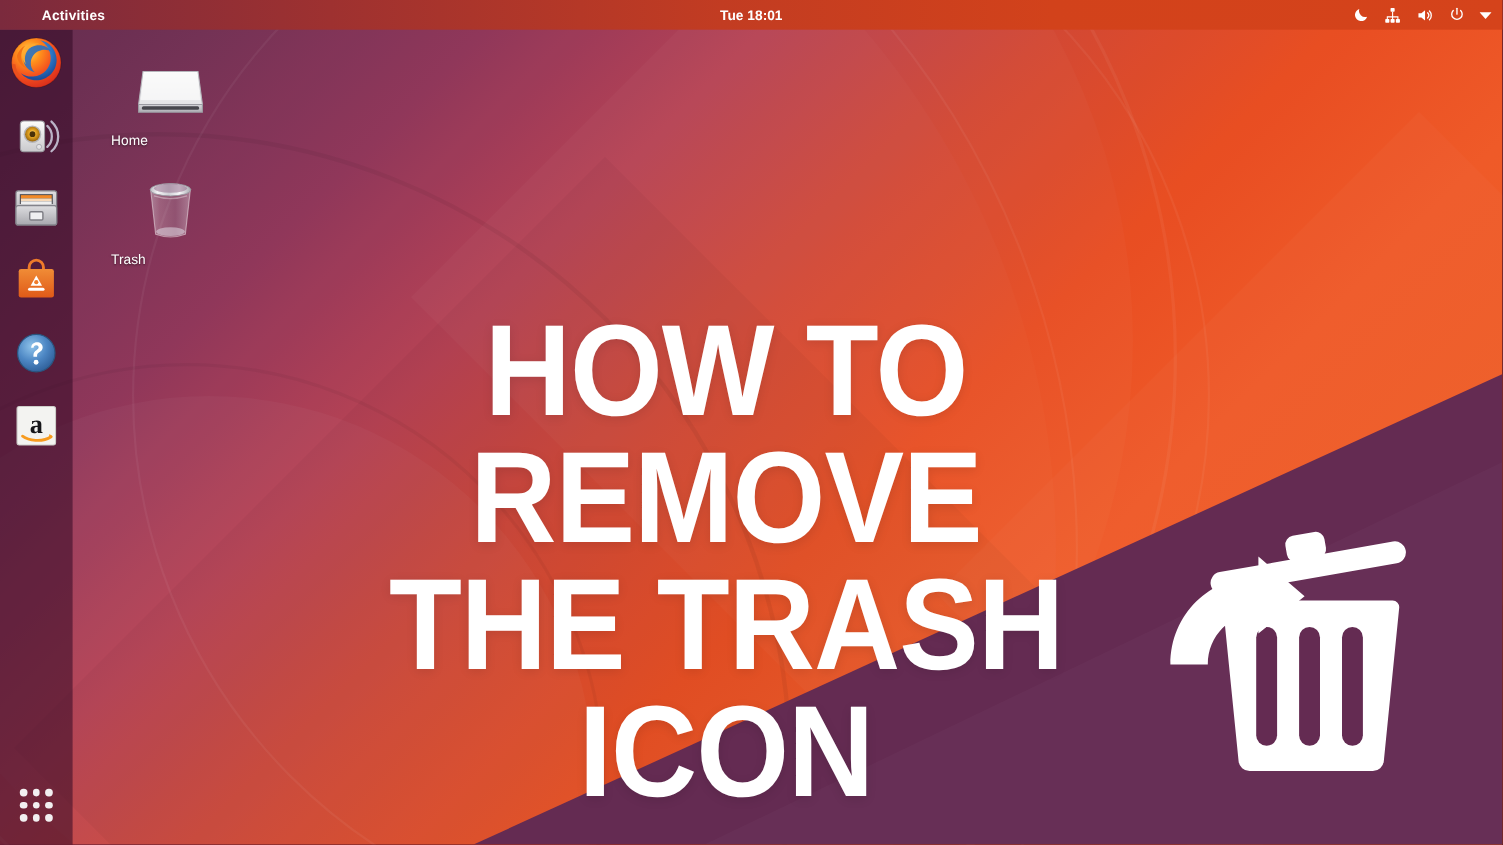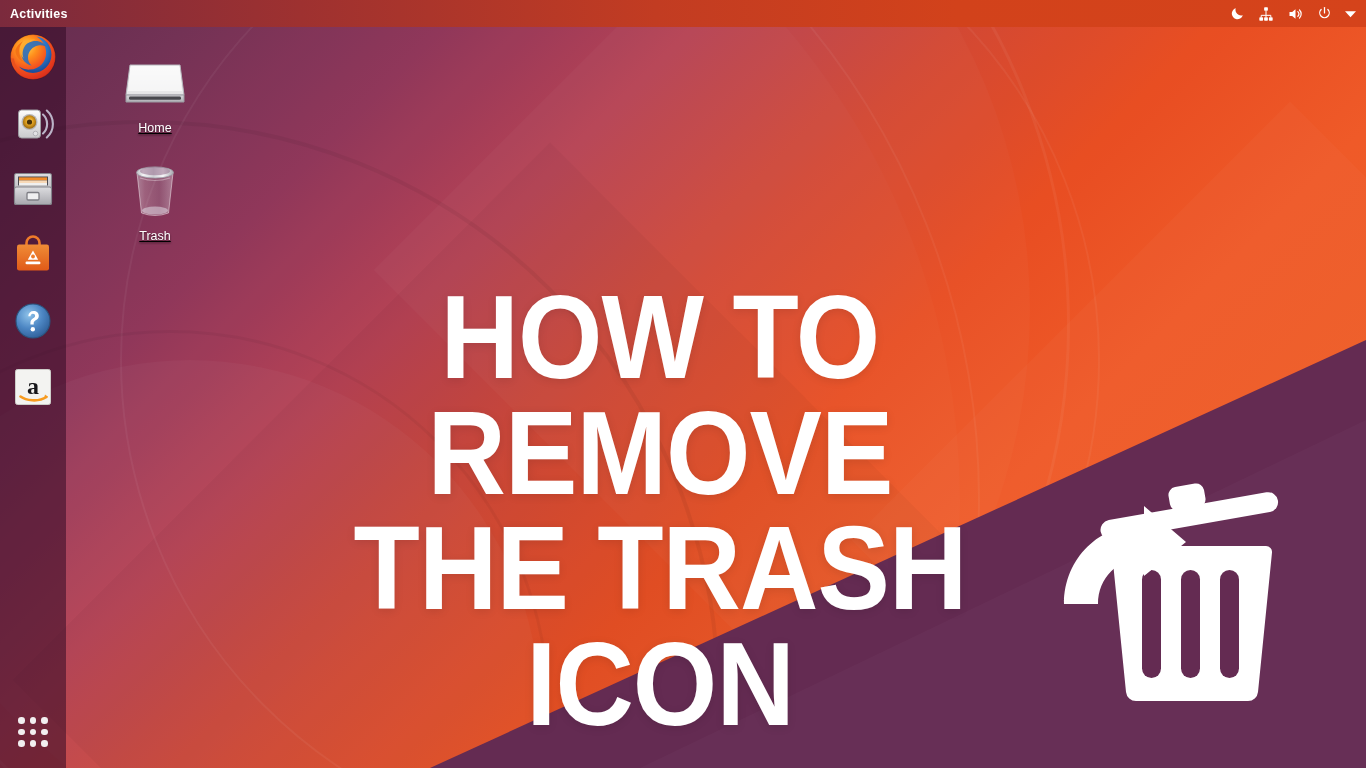--- a/index.html
+++ b/index.html
@@ -61,21 +61,21 @@
     clip-path: polygon(1366px 420px, 1366px 768px, 640px 768px);
   }
 
   
   #topbar {
     position:absolute; left:0; top:0; width:1366px; height:27px;
     background:linear-gradient(90deg,#7b2a3d 0%, #9e3130 22%, #c23c22 48%, #d2421b 70%, #d5431b 100%);
     display:flex; align-items:center; z-index:40;
     color:#ffffff; font-size:12.5px; font-weight:bold;
   }
-  #topbar .activities { padding:0 12px 0 10px; cursor:pointer; letter-spacing:.2px; }
+  #topbar .activities { padding:0 12px 0 10px; cursor:pointer; letter-spacing:.2px;margin-left:28px; }
   #topbar .clock {
     position:absolute; left:0; right:0; text-align:center;
     font-size:12.5px; font-weight:bold; pointer-events:none;
   }
   #topbar .clock span { pointer-events:auto; cursor:pointer; }
   #topbar .tray {
     margin-left:auto; display:flex; align-items:center; gap:13px;
     padding-right:10px; z-index:2;
   }
   .tray svg { display:block; }
@@ -92,21 +92,21 @@
   #appgrid {
     position:absolute; bottom:14px; left:50%; transform:translateX(-50%);
     width:44px; height:44px; display:grid;
     grid-template-columns:repeat(3,1fr); grid-template-rows:repeat(3,1fr);
     gap:5px; padding:7px; cursor:pointer;
   }
   #appgrid i { background:#f2eff0; border-radius:50%; display:block; }
 
   
   .desk-icon {
-    position:absolute; width:108px; text-align:center; z-index:20; cursor:pointer;text-decoration:underline;
+    position:absolute; width:108px; text-align:left; z-index:20; cursor:pointer;
   }
   .desk-icon .art { height:72px; display:flex; align-items:center; justify-content:center; }
   .desk-icon .lbl {
     color:#ffffff; font-size:12.5px; margin-top:3px;
     text-shadow:0 1px 2px rgba(0,0,0,.6); font-family:"Liberation Sans", sans-serif;
   }
   #icon-home  { left:101px; top:46px; }
   #icon-trash { left:101px; top:154px; }
 
   
@@ -140,20 +140,23 @@
     <div class="arc a2"></div>
     <div class="arc a5"></div>
     <div class="arc a4"></div>
     <div class="wedge"></div>
     <div class="wedge2"></div>
   </div>
 
   <div id="topbar">
     <div class="activities">Activities</div>
 
+    <div class="clock">
+      <span>Tue 18:01</span>
+    </div>
 
     <div class="tray">
       <span>
         <svg width="15" height="15" viewBox="0 0 24 24">
           <path d="M20.5 14.8A9 9 0 0 1 9.2 3.5 9 9 0 1 0 20.5 14.8z" fill="#fff"></path>
         </svg>
       </span>
       <span>
         <svg width="16" height="16" viewBox="0 0 24 24">
           <rect x="9.2" y="2" width="5.6" height="5" rx="1" fill="#fff"></rect>

